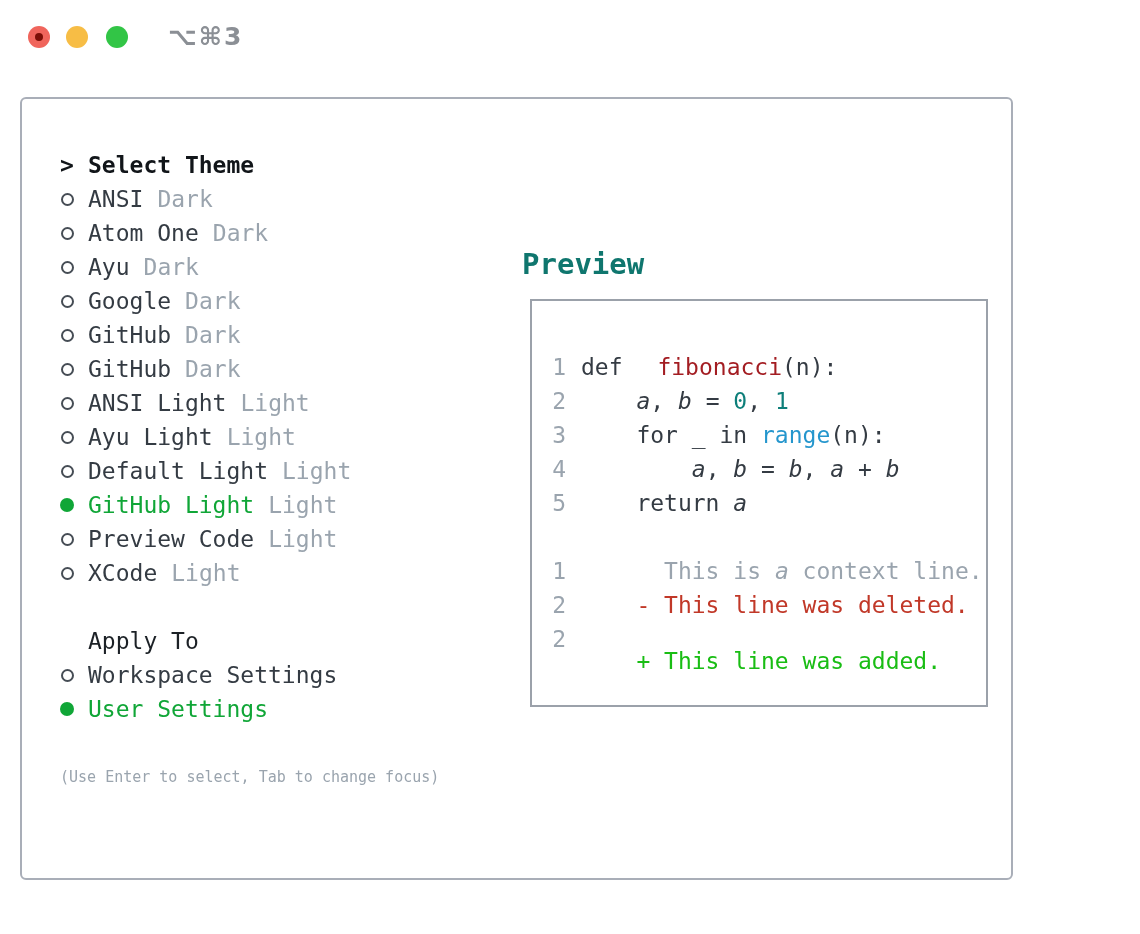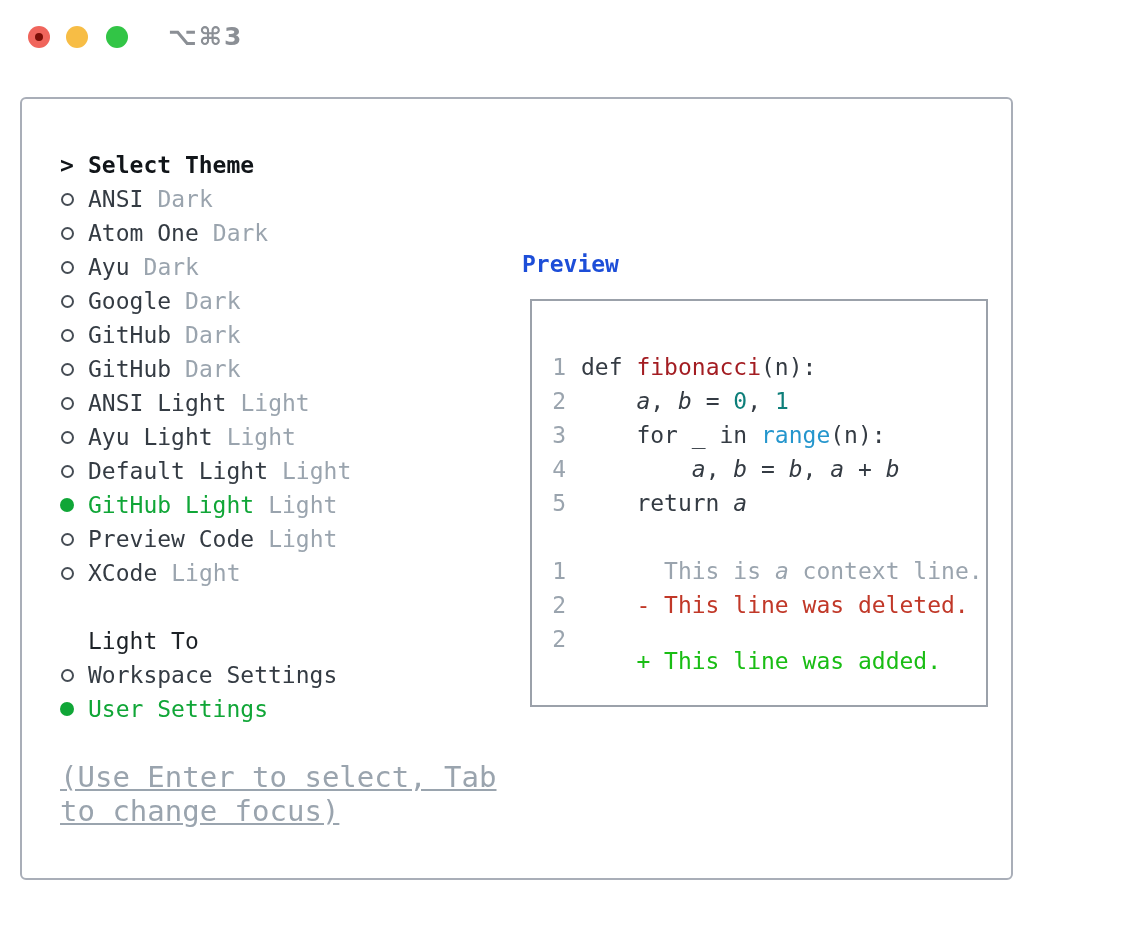--- a/index.html
+++ b/index.html
@@ -30,31 +30,31 @@
           align-items:center;justify-content:center;}
   .ring{width:13px;height:13px;border:2px solid #464d55;border-radius:50%;box-sizing:border-box;}
   .dot{width:14px;height:14px;border-radius:50%;background:#10a637;}
   .prompt{font-weight:bold;color:#111519;font-size:23px;}
   .list-title{font-weight:bold;color:#111519;text-align:center;}
   .item-name{color:#343b43;}
   .item-tag{color:#9aa4ae;margin-left:14px;}
   .theme-item.sel .item-name{color:#10a637;}
   .section-title{color:#1c2126;}
   .apply-opt.sel .item-name{color:#10a637;}
-  .hint{width:440px;margin-top:34px;font-size:29px;line-height:34px;color:#9aa4ae;text-decoration:underline;}
+  .hint{width:440px;margin-top:34px;font-size:15px;line-height:34px;color:#9aa4ae;}
 
   
   .preview-col{position:absolute;left:480px;top:148px;}
-  .preview-title{font-size:23px;font-weight:bold;color:#1d4ed8;line-height:34px;margin-left:20px;}
+  .preview-title{font-size:29px;font-weight:bold;color:#0f766e;line-height:34px;margin-left:20px;}
   .preview-box{margin-top:18px;margin-left:28px;width:458px;height:408px;box-sizing:border-box;
                border:2px solid #9ba1aa;background:#fff;padding:49px 0 0 20px;overflow:hidden;}
   .pline{display:flex;height:34px;align-items:center;font-size:23px;white-space:pre;}
   .ln{width:14px;flex:none;text-align:right;color:#9aa4ae;margin-right:15px;}
   .c-plain{color:#343b43;}
-  .c-func{color:#a31d22;}
+  .c-func{color:#a31d22;margin-left:21px;}
   .c-num{color:#0e7f7a;}
   .c-blt{color:#2596cd;}
   .c-var{color:#343b43;font-style:italic;}
   .c-ctx{color:#9aa4ae;}
   .c-ctx-var{color:#9aa4ae;font-style:italic;}
   .c-del{color:#c13828;}
   .c-add{color:#19bd14;margin-top:44px;}
 </style>
 </head>
 <body>
@@ -135,21 +135,21 @@
       <div class="row theme-item">
         <span class="bullet"><span class="ring"></span></span>
         <span class="item-name">XCode</span>
         <span class="item-tag">Light</span>
       </div>
 
       <div class="spacer"></div>
 
       <div class="row">
         <span class="bullet"></span>
-        <span class="section-title">Light To</span>
+        <span class="section-title">Apply To</span>
       </div>
       <div class="row apply-opt">
         <span class="bullet"><span class="ring"></span></span>
         <span class="item-name">Workspace Settings</span>
       </div>
       <div class="row apply-opt sel">
         <span class="bullet"><span class="dot"></span></span>
         <span class="item-name">User Settings</span>
       </div>
 

